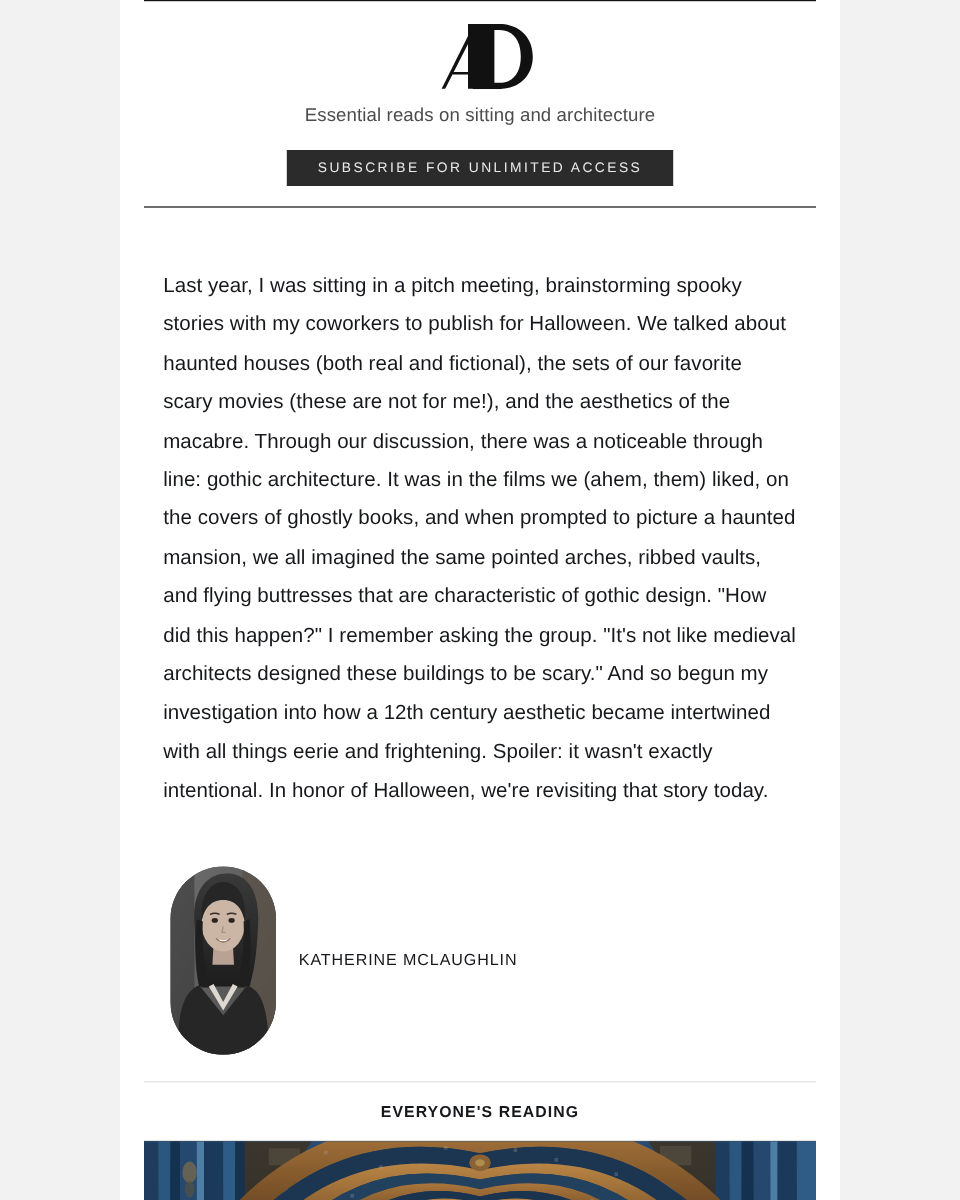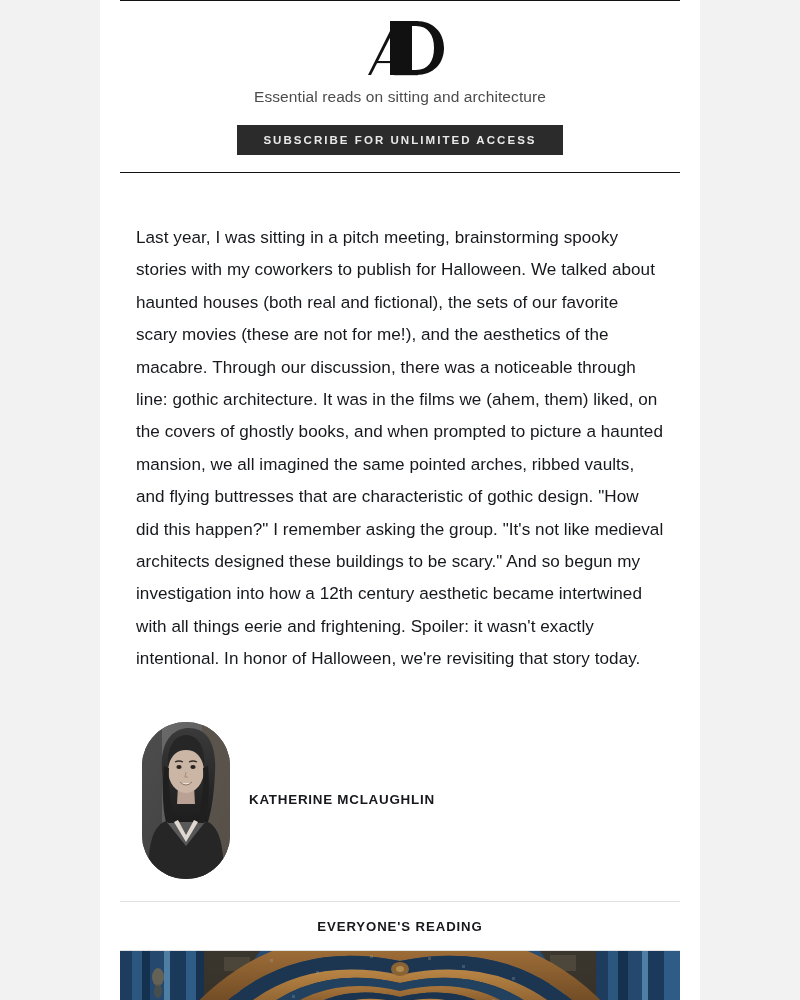--- a/index.html
+++ b/index.html
@@ -74,21 +74,21 @@
     margin-top: 9px;
     letter-spacing: 0.1px;
   }
   .cta-wrap { margin-top: 19px; }
   .cta-button {
     display: inline-block;
     background: #2b2b2b;
     color: #e9e9e9;
     font-size: 11.5px;
     letter-spacing: 2.05px;
-    font-weight: 700;
+    font-weight: 400;
     padding: 9px 26px;
     min-width: 251px;
     text-align: center;
     border: none;
     cursor: pointer;
     font-family: "Liberation Sans", sans-serif;
   }
 
   
   .article {
@@ -115,21 +115,21 @@
     width: 88px;
     height: 157px;
     border-radius: 44px;
     overflow: hidden;
     flex: 0 0 auto;
     margin-left: 22px;
     background: #4a4a4a;
     position: relative;
   }
   .avatar svg { display: block; }
-  .byline-text { margin-left: 19px; font-weight: bold; }
+  .byline-text { margin-left: 19px; }
   .byline-name {
     font-size: 13.4px;
     letter-spacing: 0.75px;
     color: #16181c;
     text-transform: uppercase;
     line-height: 18px;
   }
   .byline-role {
     font-size: 13.4px;
     letter-spacing: 0.75px;

